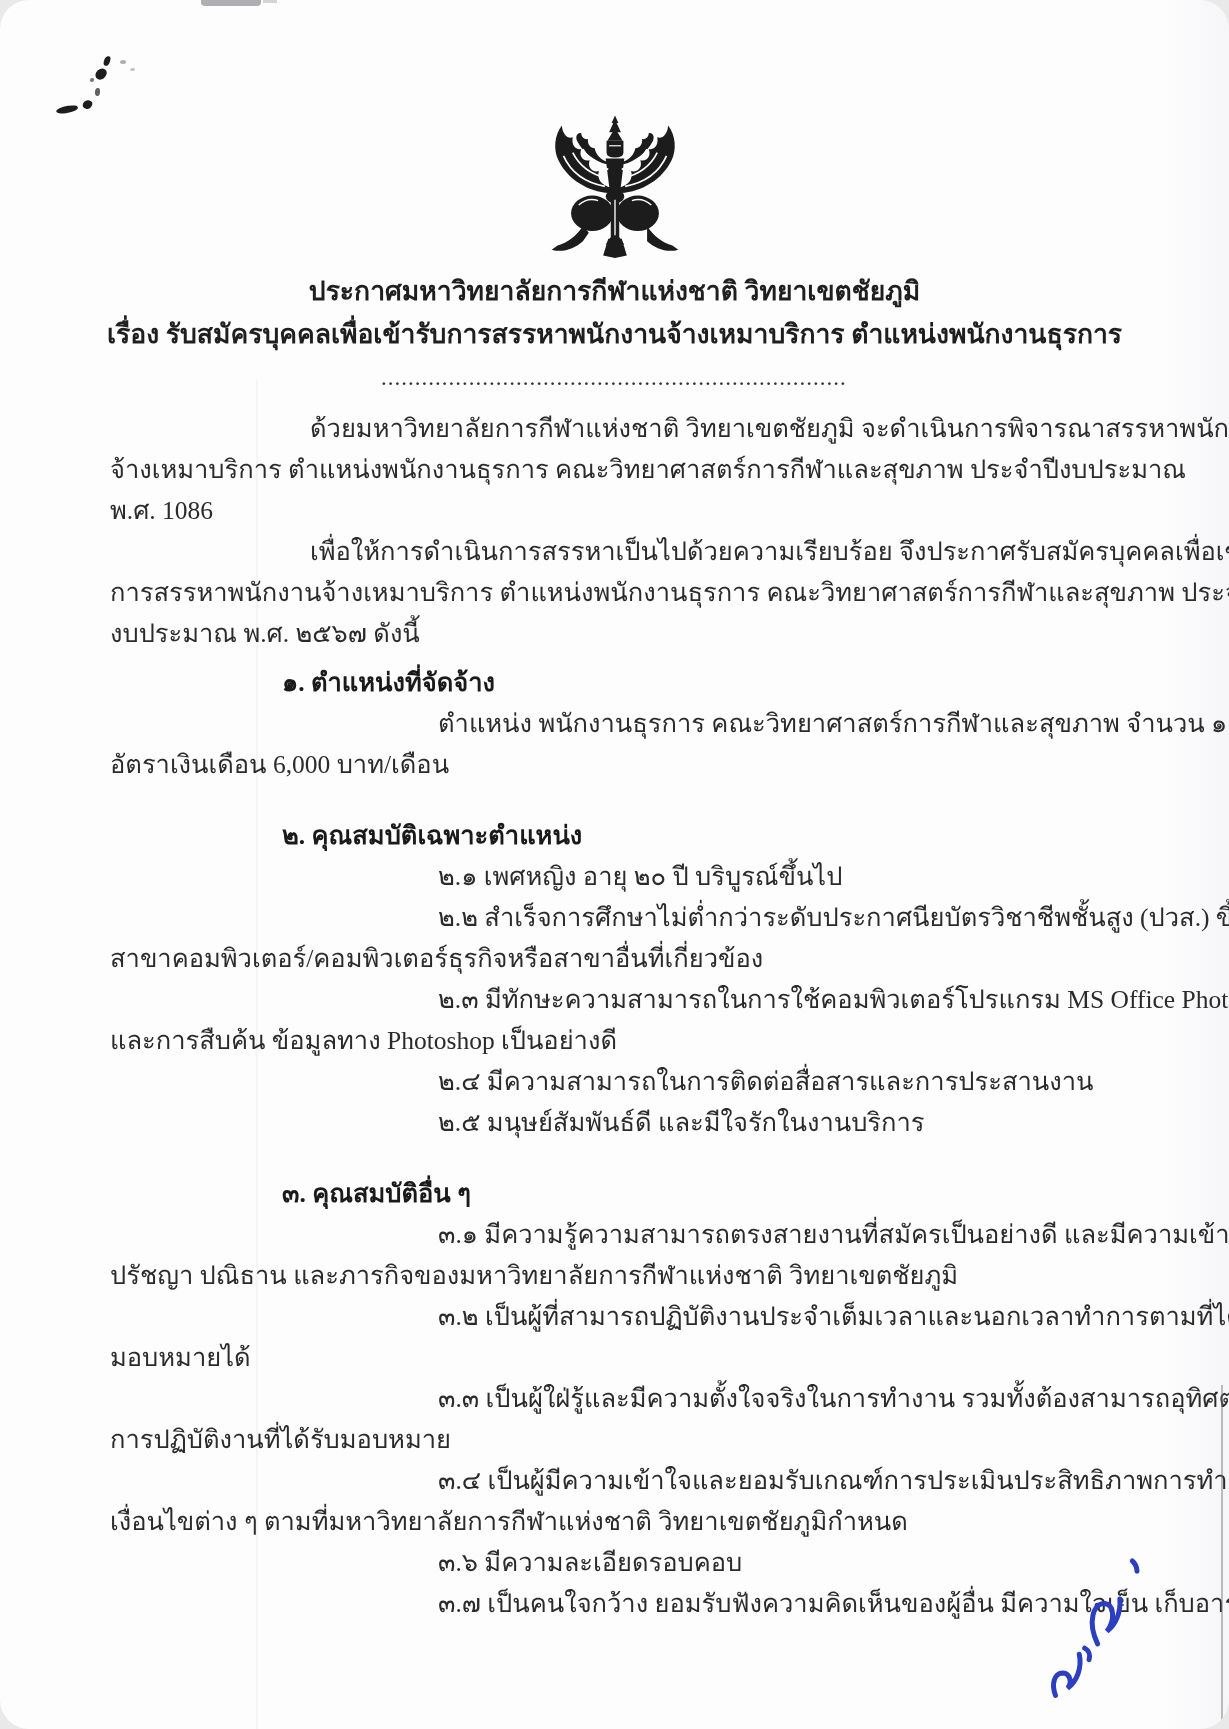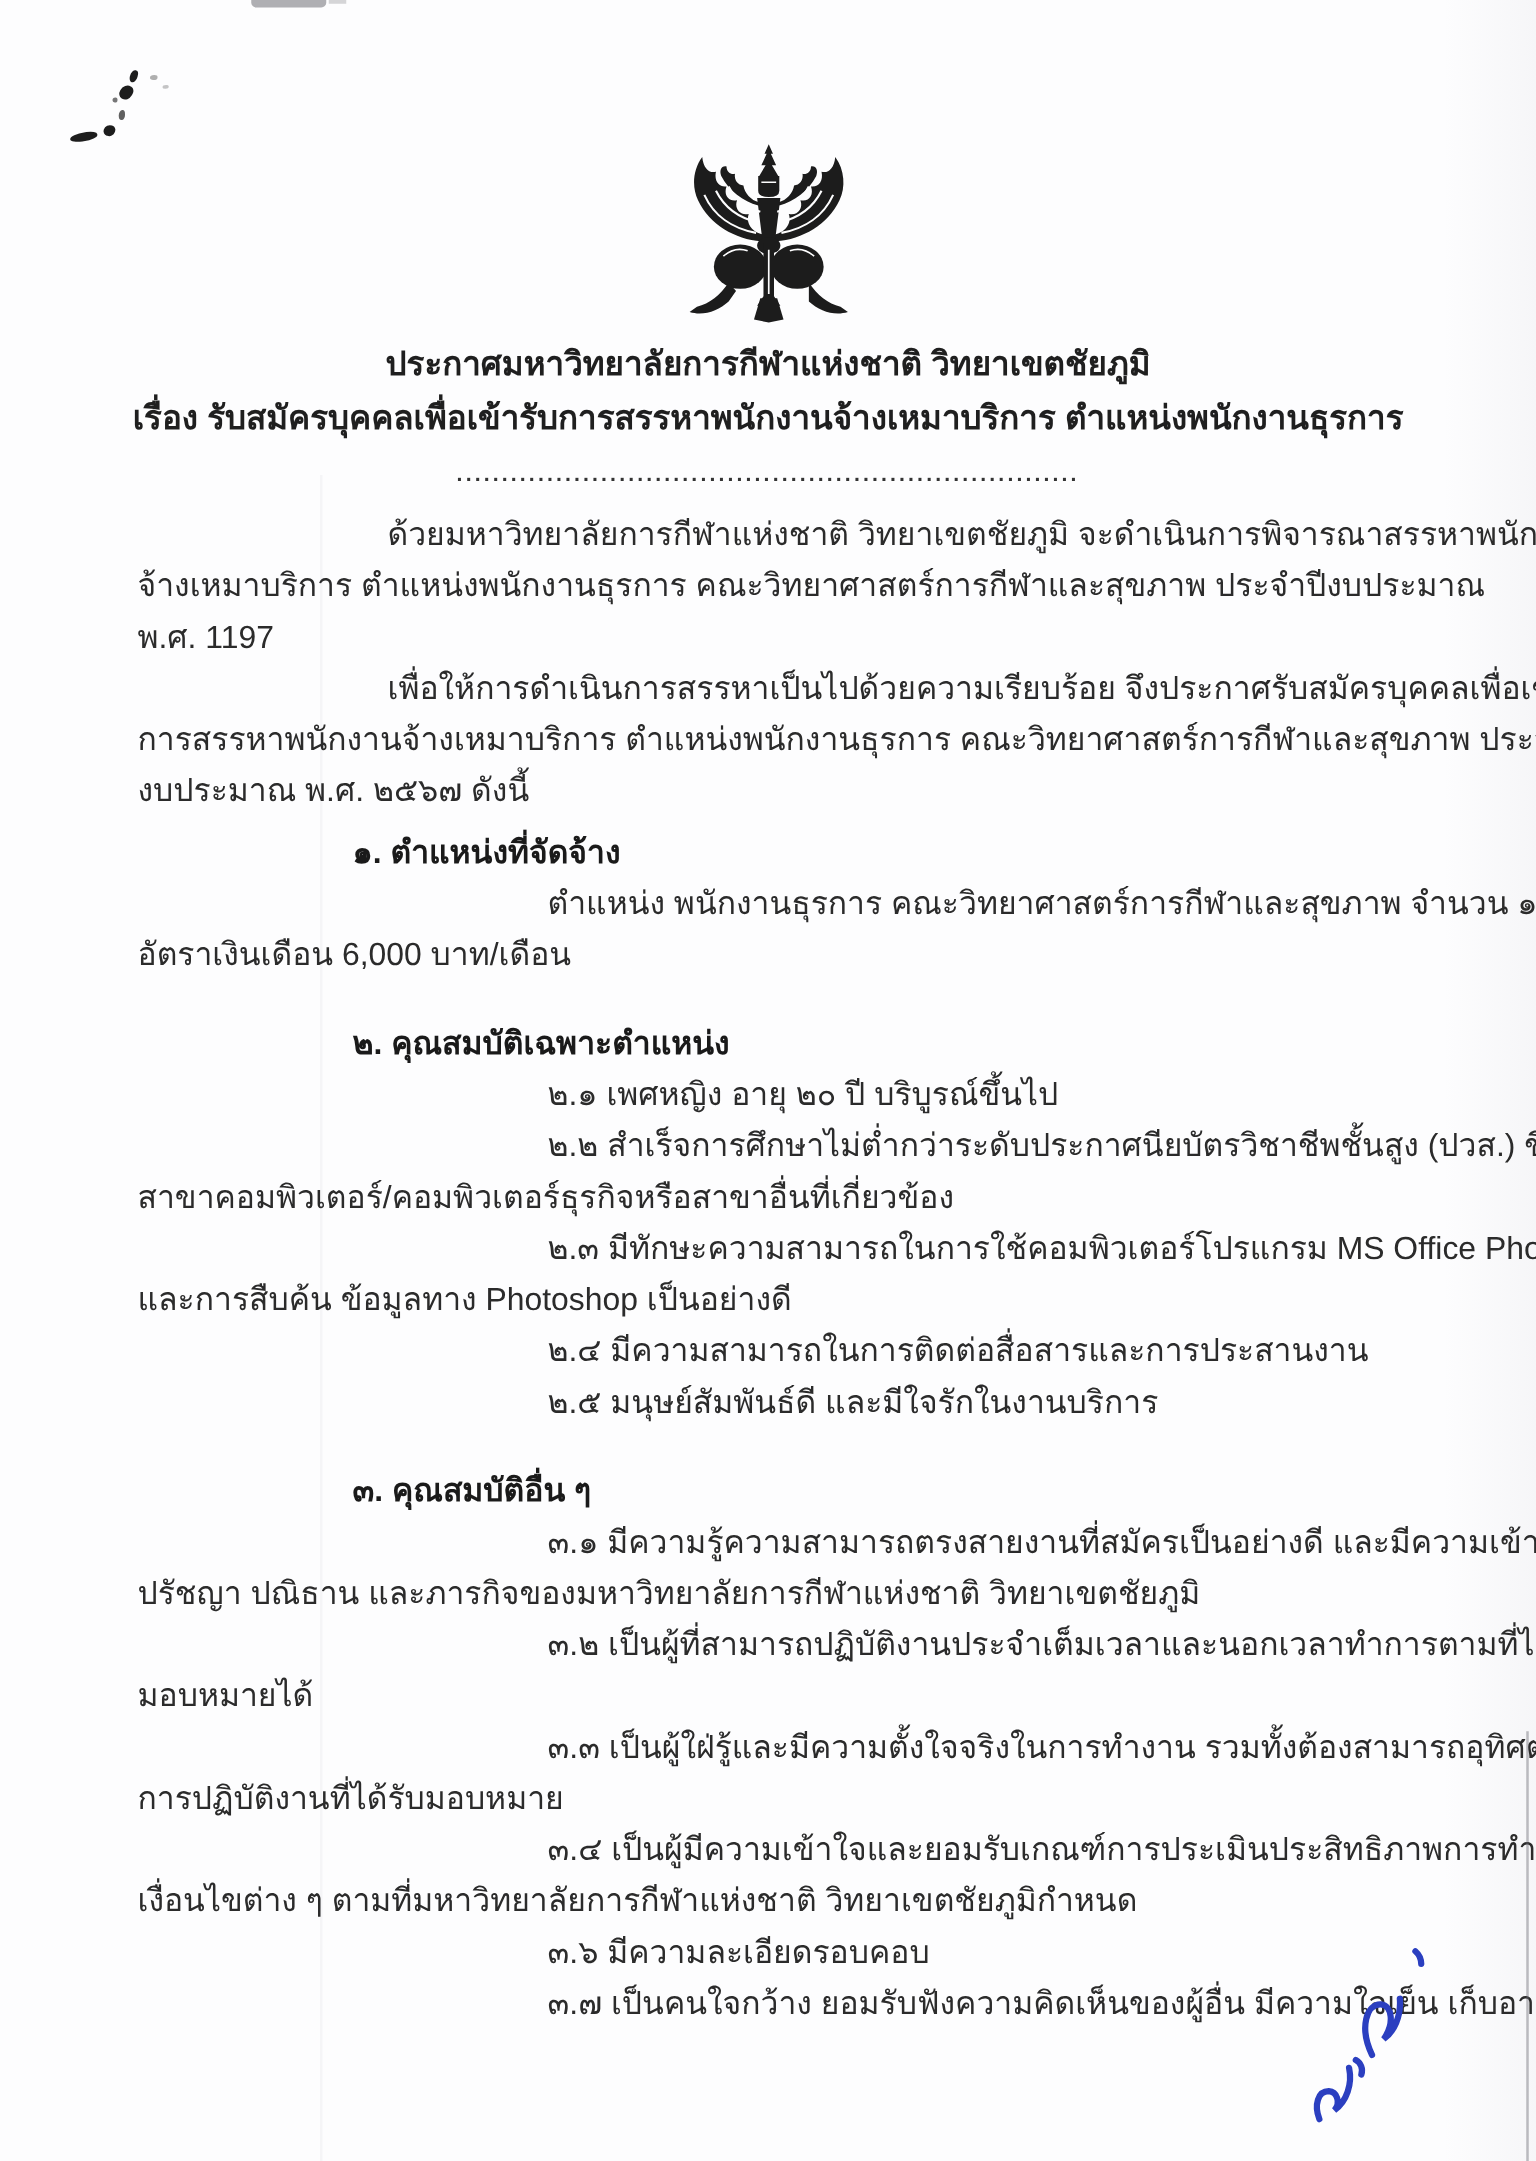--- a/index.html
+++ b/index.html
@@ -1,21 +1,22 @@
 <!DOCTYPE html>
 <html><head>
 <meta charset="utf-8">
 <style>
   html,body{margin:0;padding:0;background:#e9e9ea;}
   .page{
     position:relative;width:1229px;height:1729px;margin:0 auto;
     background:linear-gradient(to right,#fdfdfe 0%,#fdfdfe 94%,#f6f6f8 100%);
     overflow:hidden;
-    font-family:Liberation Sans, sans-serif;
+    font-family:Liberation Serif, serif;
     color:#2b2b2b;
+    border-radius:29px;
   }
   .emblem{margin:112px auto 6px auto;width:172px;height:152px;display:flex;align-items:center;justify-content:center;}
   .emblem svg{width:172px;height:152px;}
   .title{text-align:center;font-weight:bold;font-size:26.5px;line-height:43px;color:#1f1f1f;}
   .dots{text-align:center;font-size:17px;letter-spacing:2.5px;line-height:20px;margin-top:14px;color:#333;font-weight:bold;}
   .docbody{padding:18px 110px 0 110px;}
   .ln{font-size:25.5px;line-height:41px;white-space:nowrap;}
   .ind-p{padding-left:200px;}
   .ind-i{padding-left:328px;}
   .hd{padding-left:172px;font-weight:bold;color:#1a1a1a;}
@@ -90,21 +91,21 @@
   </div>
 
   <div class="title">ประกาศมหาวิทยาลัยการกีฬาแห่งชาติ  วิทยาเขตชัยภูมิ</div>
   <div class="title">เรื่อง  รับสมัครบุคคลเพื่อเข้ารับการสรรหาพนักงานจ้างเหมาบริการ ตำแหน่งพนักงานธุรการ</div>
 
   <div class="dots">.....................................................................</div>
 
   <div class="docbody">
     <div class="ln ind-p">ด้วยมหาวิทยาลัยการกีฬาแห่งชาติ วิทยาเขตชัยภูมิ จะดำเนินการพิจารณาสรรหาพนักงาน</div>
     <div class="ln">จ้างเหมาบริการ ตำแหน่งพนักงานธุรการ คณะวิทยาศาสตร์การกีฬาและสุขภาพ ประจำปีงบประมาณ</div>
-    <div class="ln">พ.ศ. 1197</div>
+    <div class="ln">พ.ศ. 1086</div>
 
     <div class="ln ind-p">เพื่อให้การดำเนินการสรรหาเป็นไปด้วยความเรียบร้อย  จึงประกาศรับสมัครบุคคลเพื่อเข้ารับ</div>
     <div class="ln">การสรรหาพนักงานจ้างเหมาบริการ ตำแหน่งพนักงานธุรการ คณะวิทยาศาสตร์การกีฬาและสุขภาพ ประจำปี</div>
     <div class="ln">งบประมาณ พ.ศ. ๒๕๖๗ ดังนี้</div>
 
     <div class="ln hd m1">๑. ตำแหน่งที่จัดจ้าง</div>
     <div class="ln ind-i">ตำแหน่ง พนักงานธุรการ คณะวิทยาศาสตร์การกีฬาและสุขภาพ จำนวน ๑ อัตรา</div>
     <div class="ln">อัตราเงินเดือน 6,000 บาท/เดือน</div>
 
     <div class="ln hd m2">๒. คุณสมบัติเฉพาะตำแหน่ง</div>

